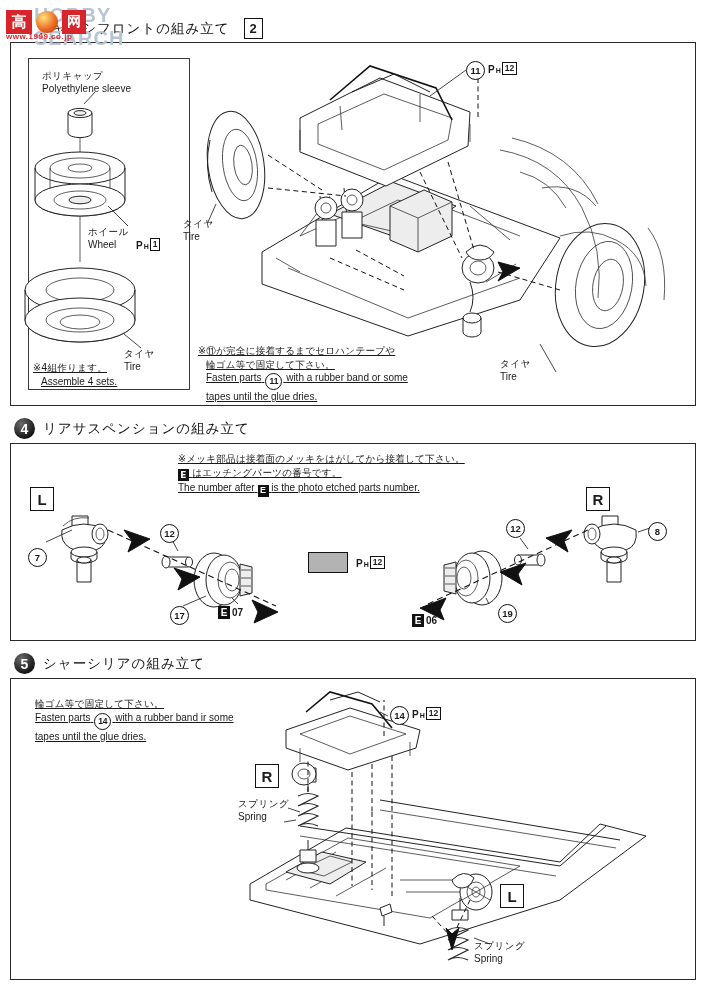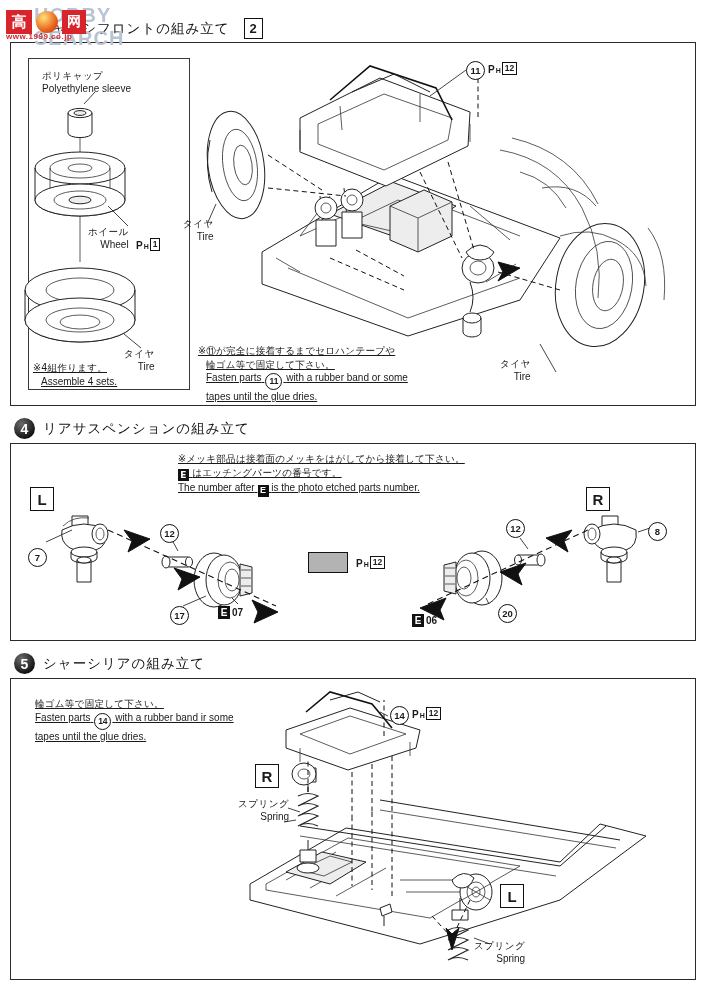--- a/index.html
+++ b/index.html
@@ -36,21 +36,21 @@
     width:17px;height:19px;border:1.4px solid #111;font-size:13px;font-weight:bold;margin-left:6px;
   }
 
   
   .panel{position:absolute;border:1.3px solid #2a2a2a;background:#fff;}
   .subpanel{position:absolute;border:1.1px solid #3a3a3a;background:#fff;}
 
   .jp{font-family:"DejaVu Sans",sans-serif;}
   .lbl{position:absolute;font-size:9.5px;line-height:12.5px;white-space:nowrap;}
   .lbl .jpline{font-family:"DejaVu Sans",sans-serif;font-size:9.5px;letter-spacing:.5px;}
-  .lbl .enline{font-family:"Liberation Sans",sans-serif;font-size:10px;text-align:right;}
+  .lbl .enline{font-family:"Liberation Sans",sans-serif;font-size:10px;}
 
   .note{position:absolute;font-size:9.5px;line-height:13.5px;white-space:nowrap;text-decoration:underline;}
   .note .jpline{font-family:"DejaVu Sans",sans-serif;font-size:9.6px;letter-spacing:.2px;}
   .note .enline{font-family:"Liberation Sans",sans-serif;font-size:10px;}
 
   
   .pnum{
     position:absolute;width:17px;height:17px;border-radius:50%;border:1.2px solid #111;
     background:#fff;display:flex;align-items:center;justify-content:center;
     font-size:9.5px;font-weight:bold;font-family:"Liberation Sans",sans-serif;z-index:8;
@@ -351,21 +351,21 @@
   <div class="pnum" style="left:28px;top:548px;">7</div>
   <div class="pnum" style="left:160px;top:524px;">12</div>
   <div class="pnum" style="left:170px;top:606px;">17</div>
   <div class="ebadge" style="left:218px;top:606px;">
     <span class="e">E</span>
     <span class="n">07</span>
   </div>
 
   <div class="pnum" style="left:506px;top:519px;">12</div>
   <div class="pnum" style="left:648px;top:522px;">8</div>
-  <div class="pnum" style="left:498px;top:604px;">20</div>
+  <div class="pnum" style="left:498px;top:604px;">19</div>
   <div class="ebadge" style="left:412px;top:614px;">
     <span class="e">E</span>
     <span class="n">06</span>
   </div>
 
   <div class="swatch" style="left:308px;top:552px;"></div>
   <div class="ph" style="left:356px;top:556px;">
     <span class="p">P</span>
     <span class="h">H</span>
     <span class="n">12</span>

